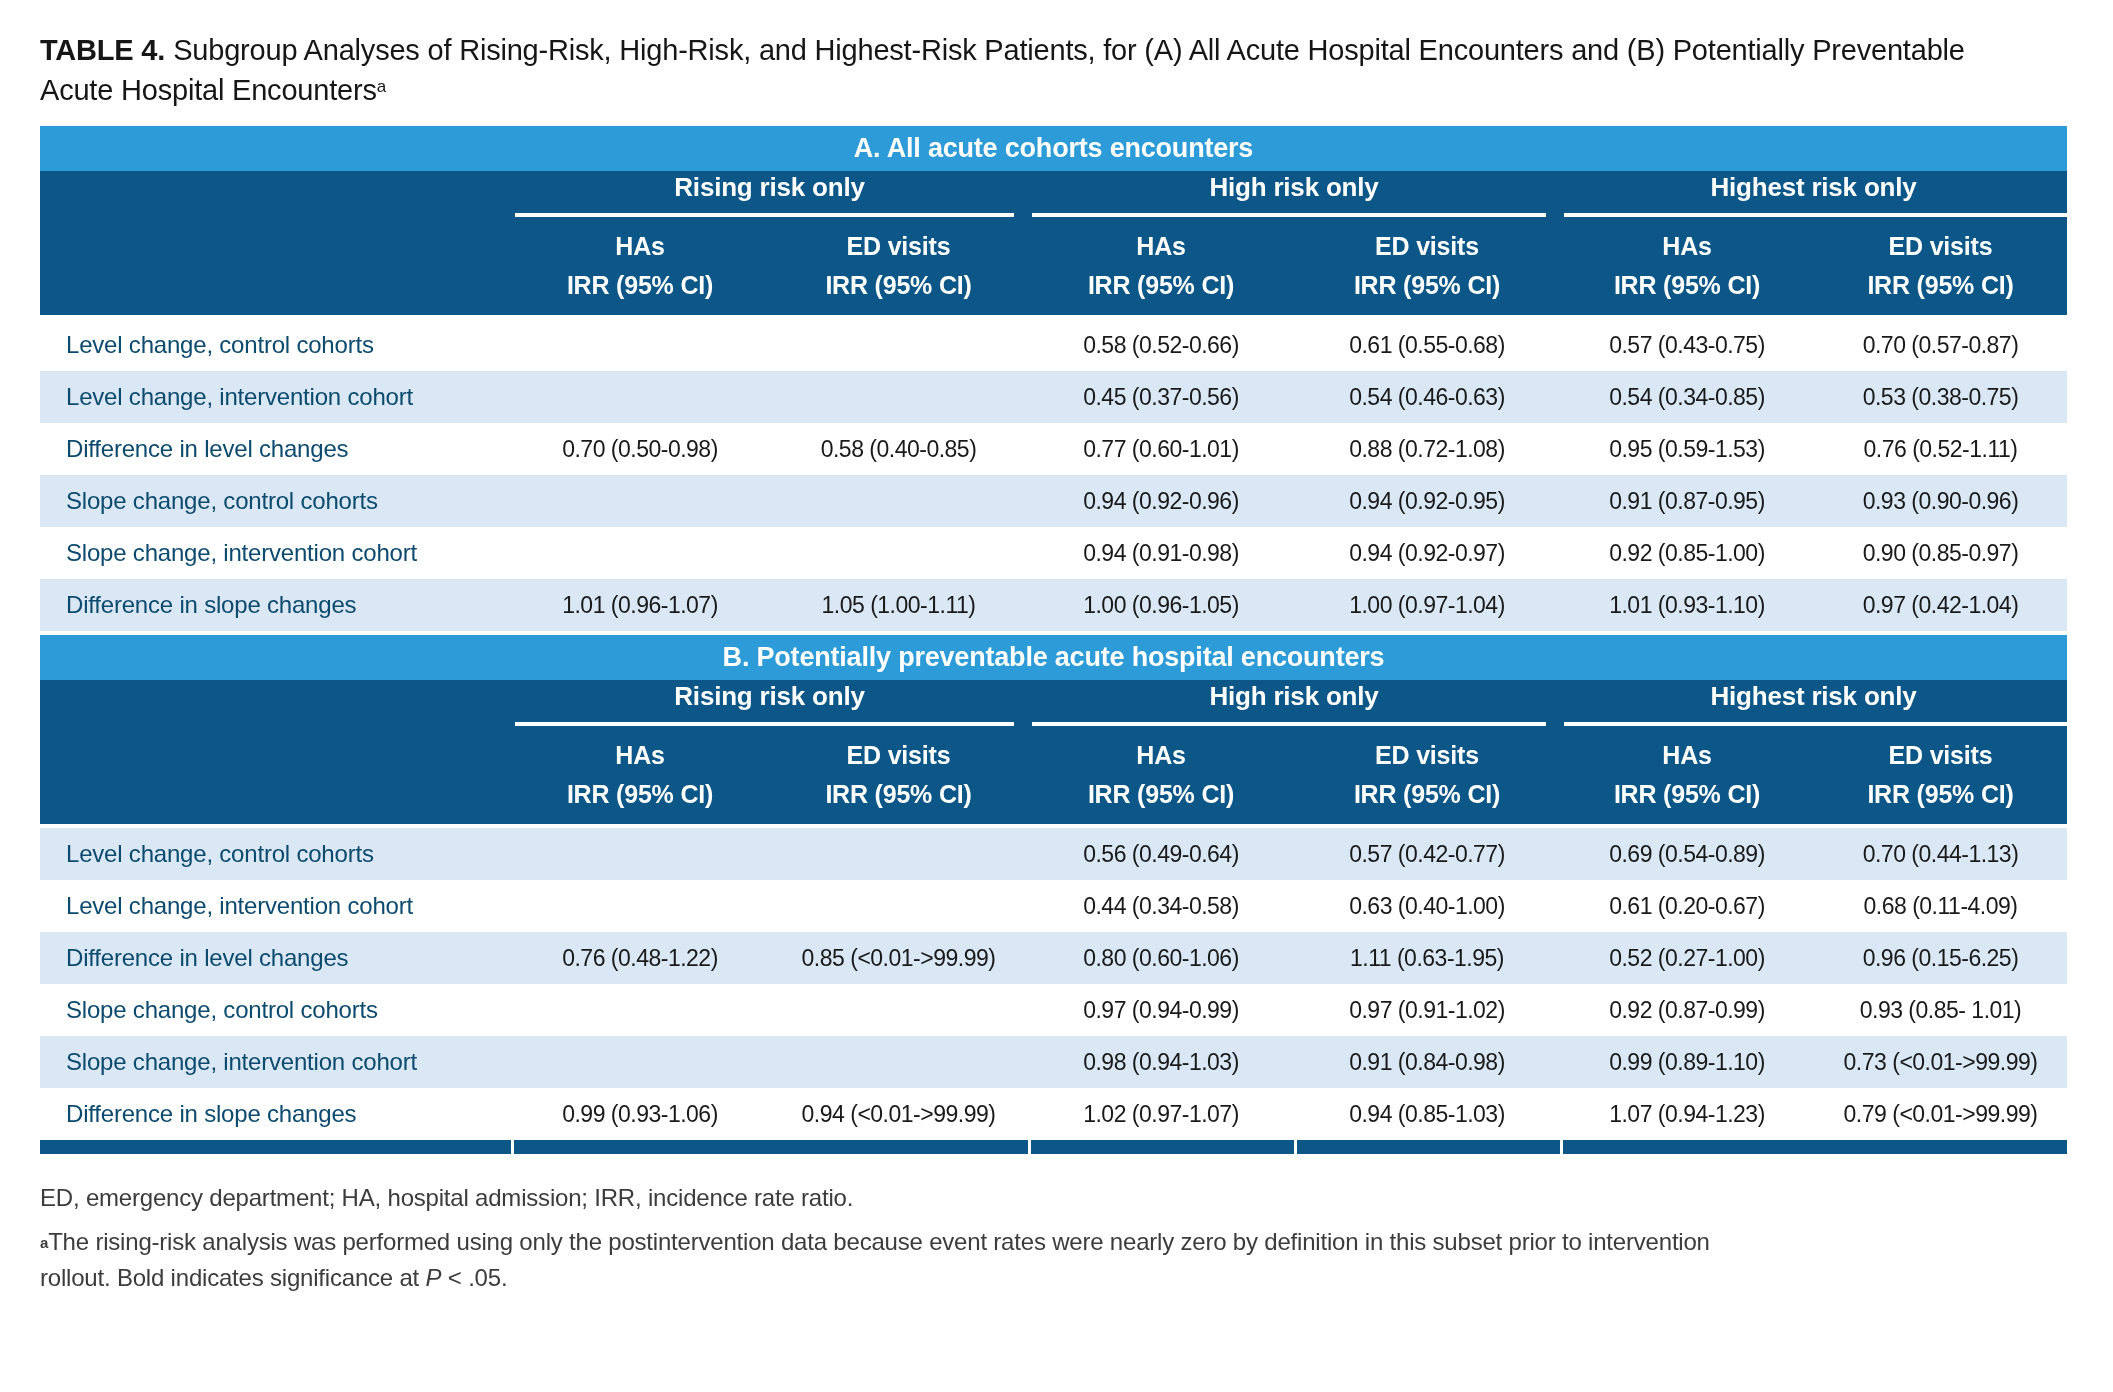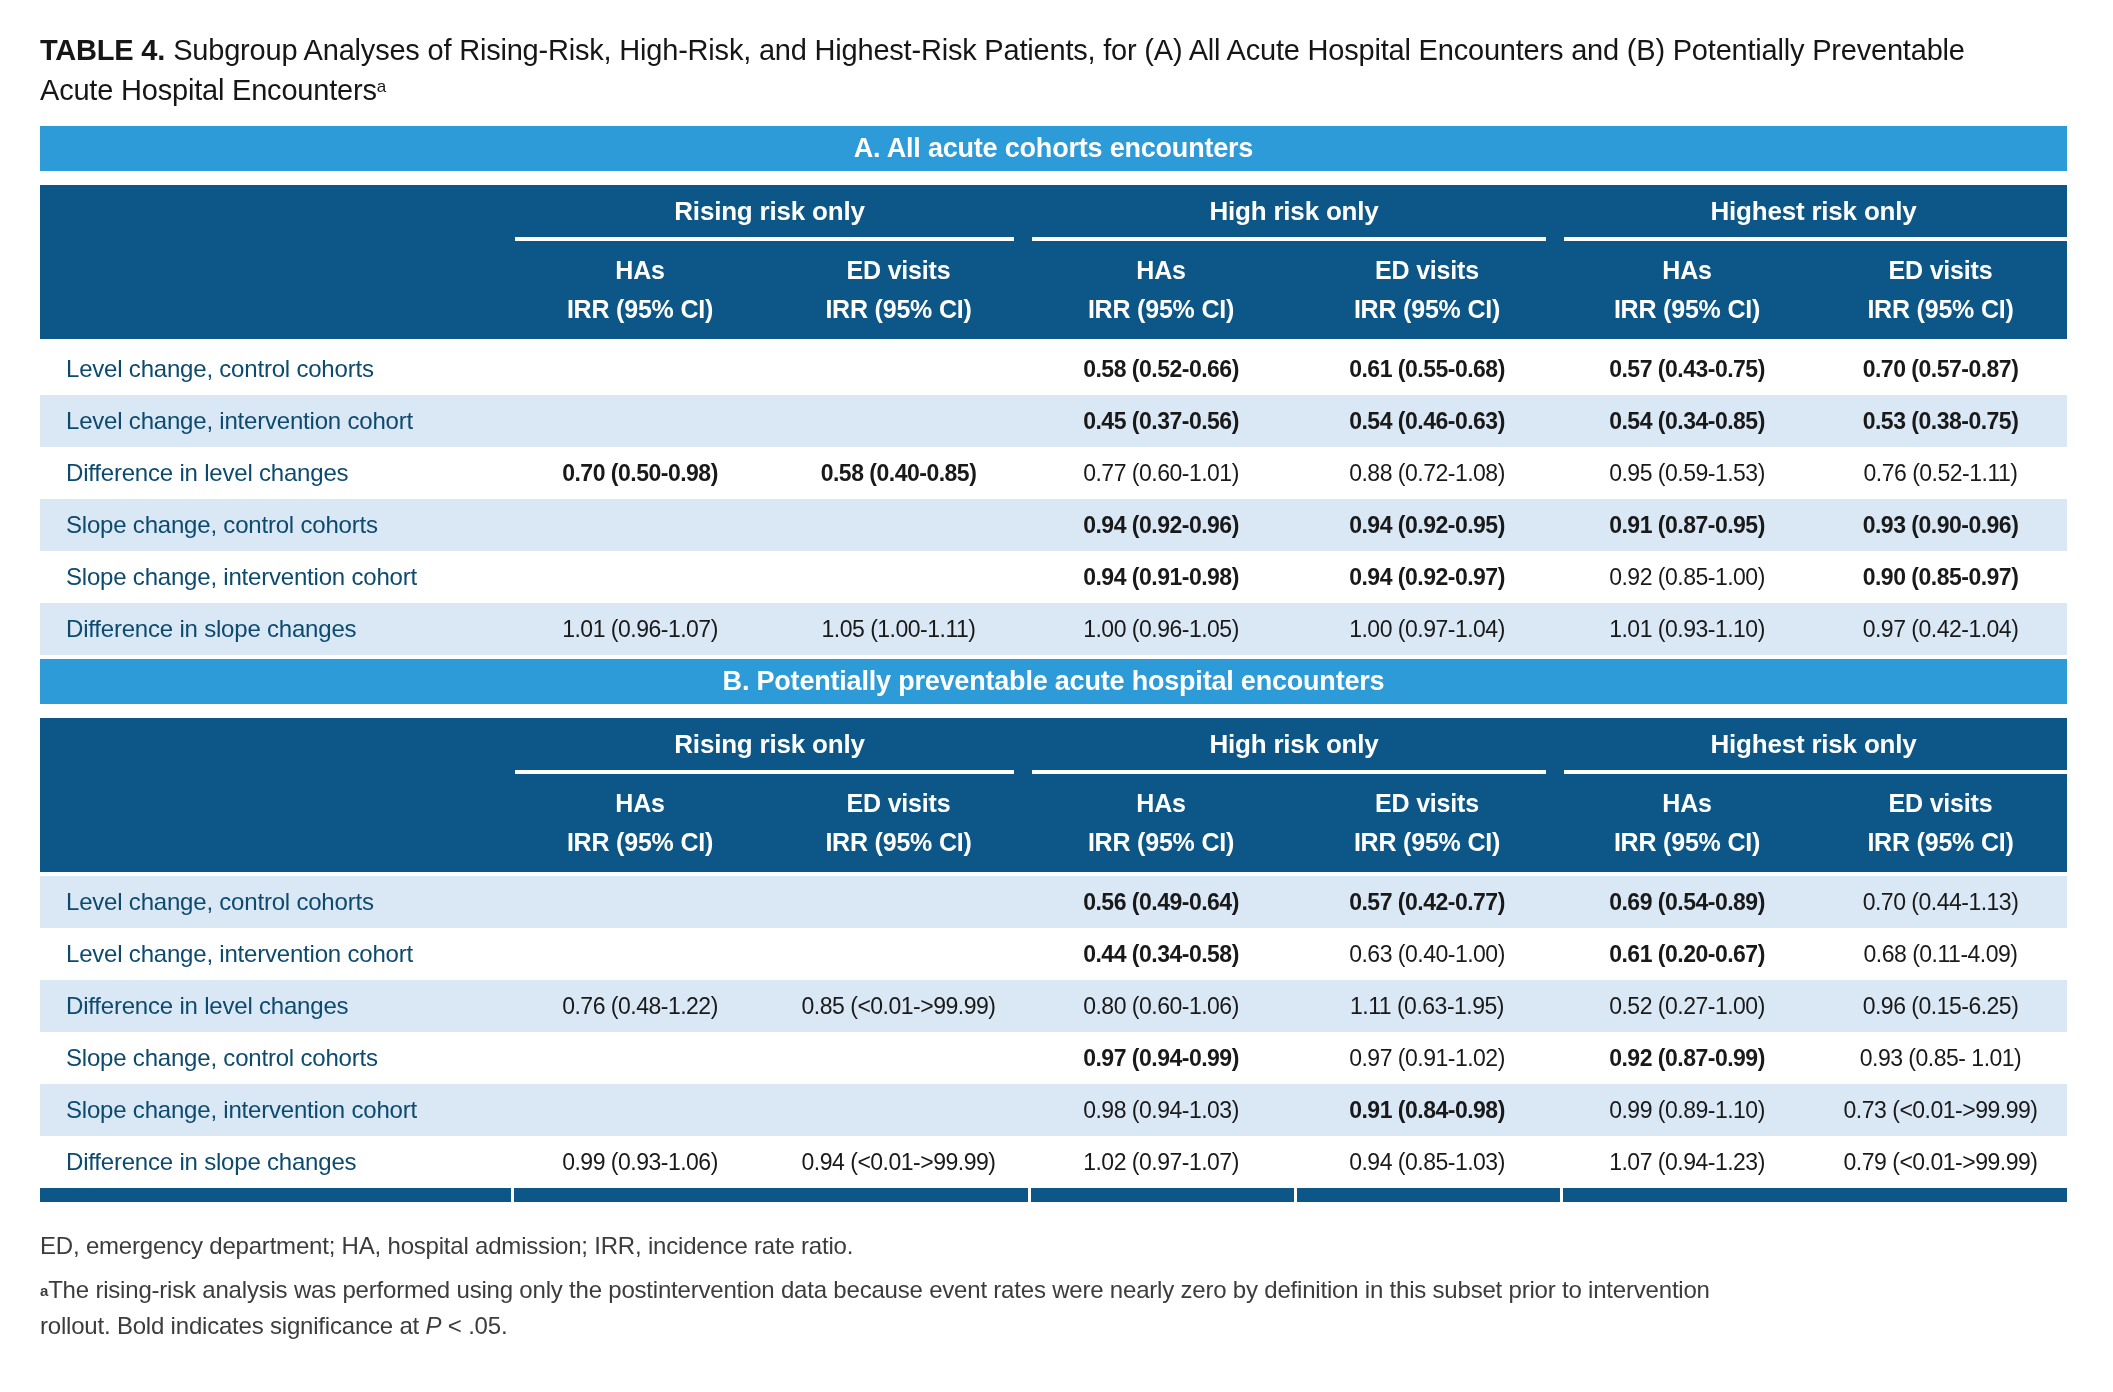--- a/index.html
+++ b/index.html
@@ -20,38 +20,38 @@
   
   #table-root { margin-top:16px; }
   .panel + .panel { margin-top:4px; }
   .panel-bar {
     height:45px; background:#2d9bd7; color:#fff;
     display:flex; align-items:center; justify-content:center;
     font-weight:700; font-size:27px; letter-spacing:-0.2px;
   }
   .thead { background:#0c5787; color:#fff; margin-bottom:4px; }
   .grid { display:grid; grid-template-columns:471px 258px 259px 266px 266px 254px 253px; }
-  .group-row { height:56px;margin-top:14px; }
+  .group-row { height:46px; }
   .group-label {
     position:relative; display:flex; align-items:flex-end; justify-content:center;
     padding-bottom:14px; font-weight:700; font-size:26px; letter-spacing:-0.2px;
   }
   .g1 { grid-column:2/4; } .g2 { grid-column:4/6; } .g3 { grid-column:6/8; }
   .group-label::after { content:""; position:absolute; left:4px; right:14px; bottom:0; height:4px; background:#fff; }
   .g3::after { right:0; }
   .sub-row { height:98px; }
   .subhead {
     display:flex; flex-direction:column; align-items:center; justify-content:center;
     gap:10px; font-weight:700; font-size:25px; letter-spacing:-0.2px;
   }
   .body-row { height:52px; align-items:center; }
   .body-row.striped { background:#dae7f4; }
   .row-label { font-size:24px; padding-left:26px; letter-spacing:-0.2px; color:#0c4a6e; }
   .cell { font-size:23px; text-align:center; letter-spacing:-0.5px; white-space:nowrap; color:#191919; }
-  .cell.bold { font-weight:700; }
+  .cell.bold { font-weight:400; }
 
   .bottom-bar { display:flex; height:14px; gap:3px; }
   .bb { background:#0c5787; height:100%; }
   .bb1 { width:471px; } .bb2 { width:514px; } .bb3 { width:263px; } .bb4 { width:263px; } .bb5 { width:504px; }
 
   
   .footnotes { margin-top:28px; color:#3c3c3c; }
   .fn1 { font-size:24px; line-height:32px; letter-spacing:-0.2px; }
   .fn-a { margin-top:10px; font-size:24px; line-height:36px; letter-spacing:-0.2px; }
   .fn-a sup { font-weight:700; font-size:15px; vertical-align:top; position:relative; top:1px; }

